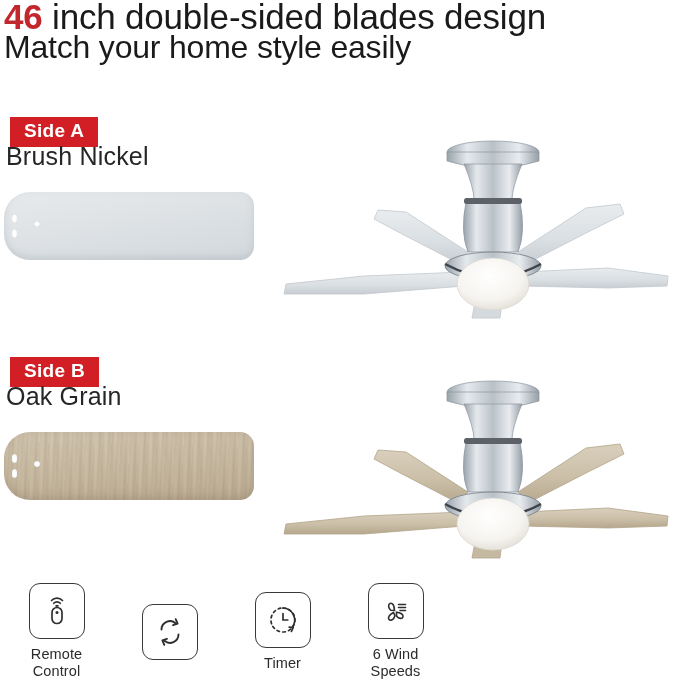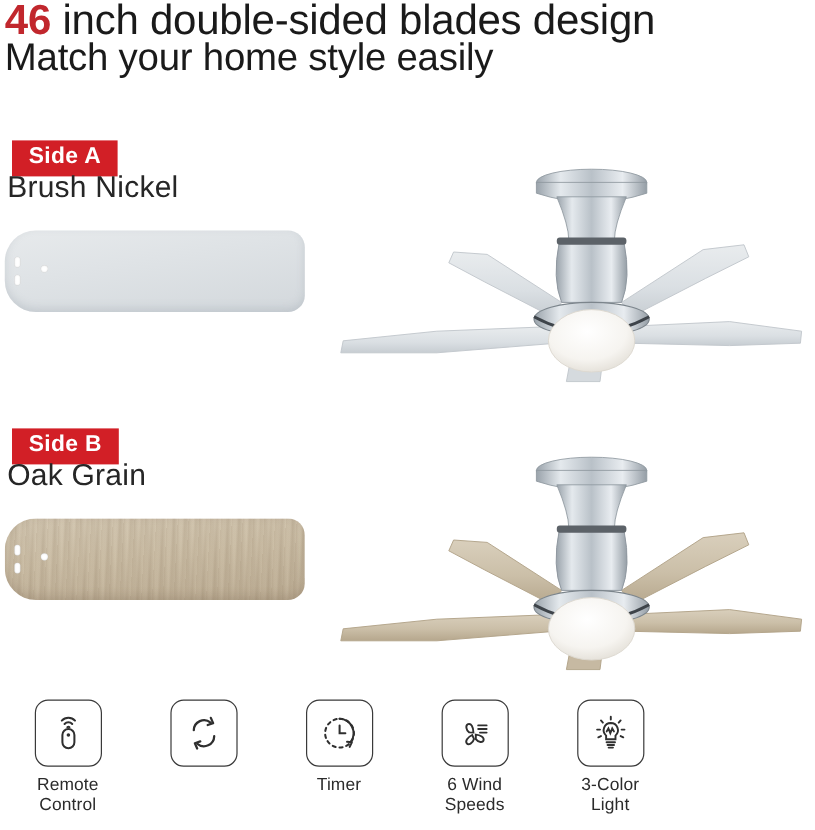--- a/index.html
+++ b/index.html
@@ -110,20 +110,21 @@
   
   .fan-wrap { position: absolute; left: 268px; top: 0px; width: 411px; height: 215px; }
 
   
   .features {
     position: absolute;
     left: 0;
     top: 583px;
     width: 679px;
     display: flex;
+    align-items: center;
   }
   .feature {
     width: 113px;
     display: flex;
     flex-direction: column;
     align-items: center;
   }
   .feature-box {
     width: 56px;
     height: 56px;
@@ -308,34 +309,14 @@
         <path d="M17.5 18.2 C21.5 18.5 24.5 20.5 24 22.8 C23.5 25 19.8 25 17.5 22 Z"></path>
         <path d="M19.5 10.5 L26.5 10.5"></path>
         <path d="M19.5 13.5 L26.5 13.5"></path>
         <path d="M21 16.5 L26.5 16.5"></path>
       </svg>
     </div>
     <div class="feature-label">6 Wind
 Speeds</div>
   </div>
 
-  <div class="feature">
-    <div class="feature-box">
-      <svg width="34" height="34" viewBox="0 0 34 34" fill="none" stroke="#2f2f2f" stroke-width="1.6" stroke-linecap="round">
-        <path d="M17 8.5 A6 6 0 0 1 20.9 19 L20.9 22 L13.1 22 L13.1 19 A6 6 0 0 1 17 8.5 Z"></path>
-        <path d="M13.5 24.5 L20.5 24.5"></path>
-        <path d="M14.3 26.8 L19.7 26.8"></path>
-        <path d="M15.2 29 L18.8 29"></path>
-        <path d="M17 3.2 L17 5.6"></path>
-        <path d="M8.8 6.4 L10.4 8.2"></path>
-        <path d="M25.2 6.4 L23.6 8.2"></path>
-        <path d="M5.6 14 L8 14"></path>
-        <path d="M26 14 L28.4 14"></path>
-        <path d="M6.6 20.4 L8.8 19.4"></path>
-        <path d="M27.4 20.4 L25.2 19.4"></path>
-        <path d="M13.6 15.5 L15 13 L16.6 17 L18.2 13 L19.6 15.5"></path>
-      </svg>
-    </div>
-    <div class="feature-label">3-Color
-Light</div>
-  </div>
 
 </div>
 
 </body></html>

